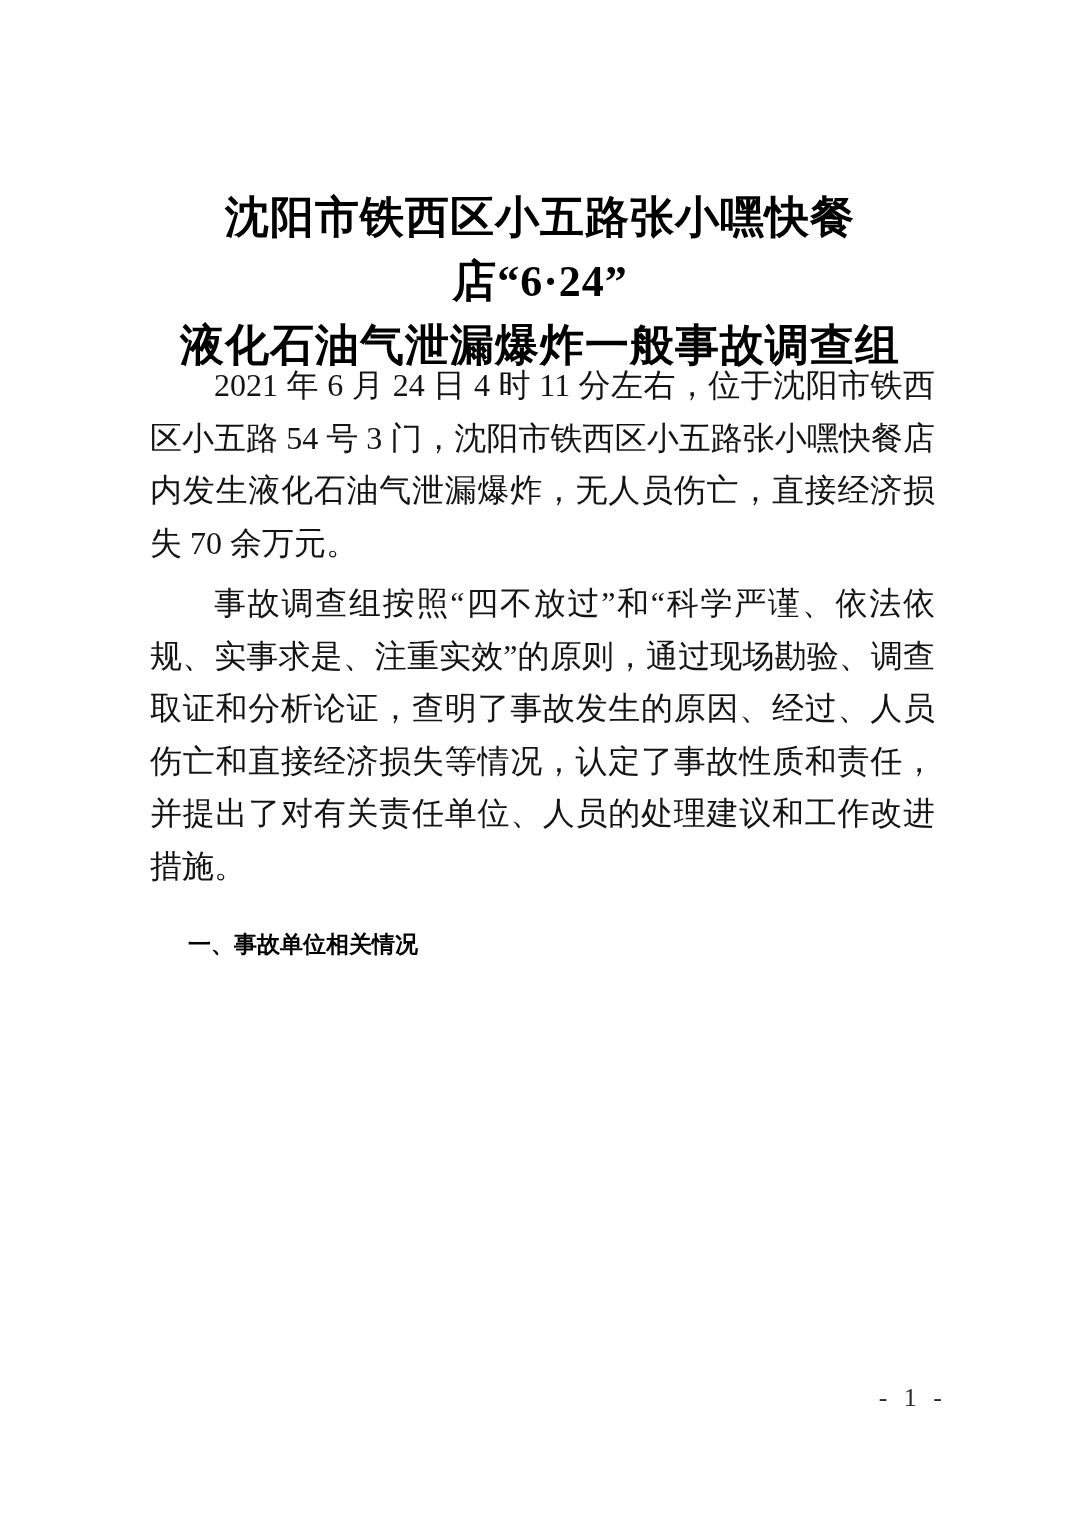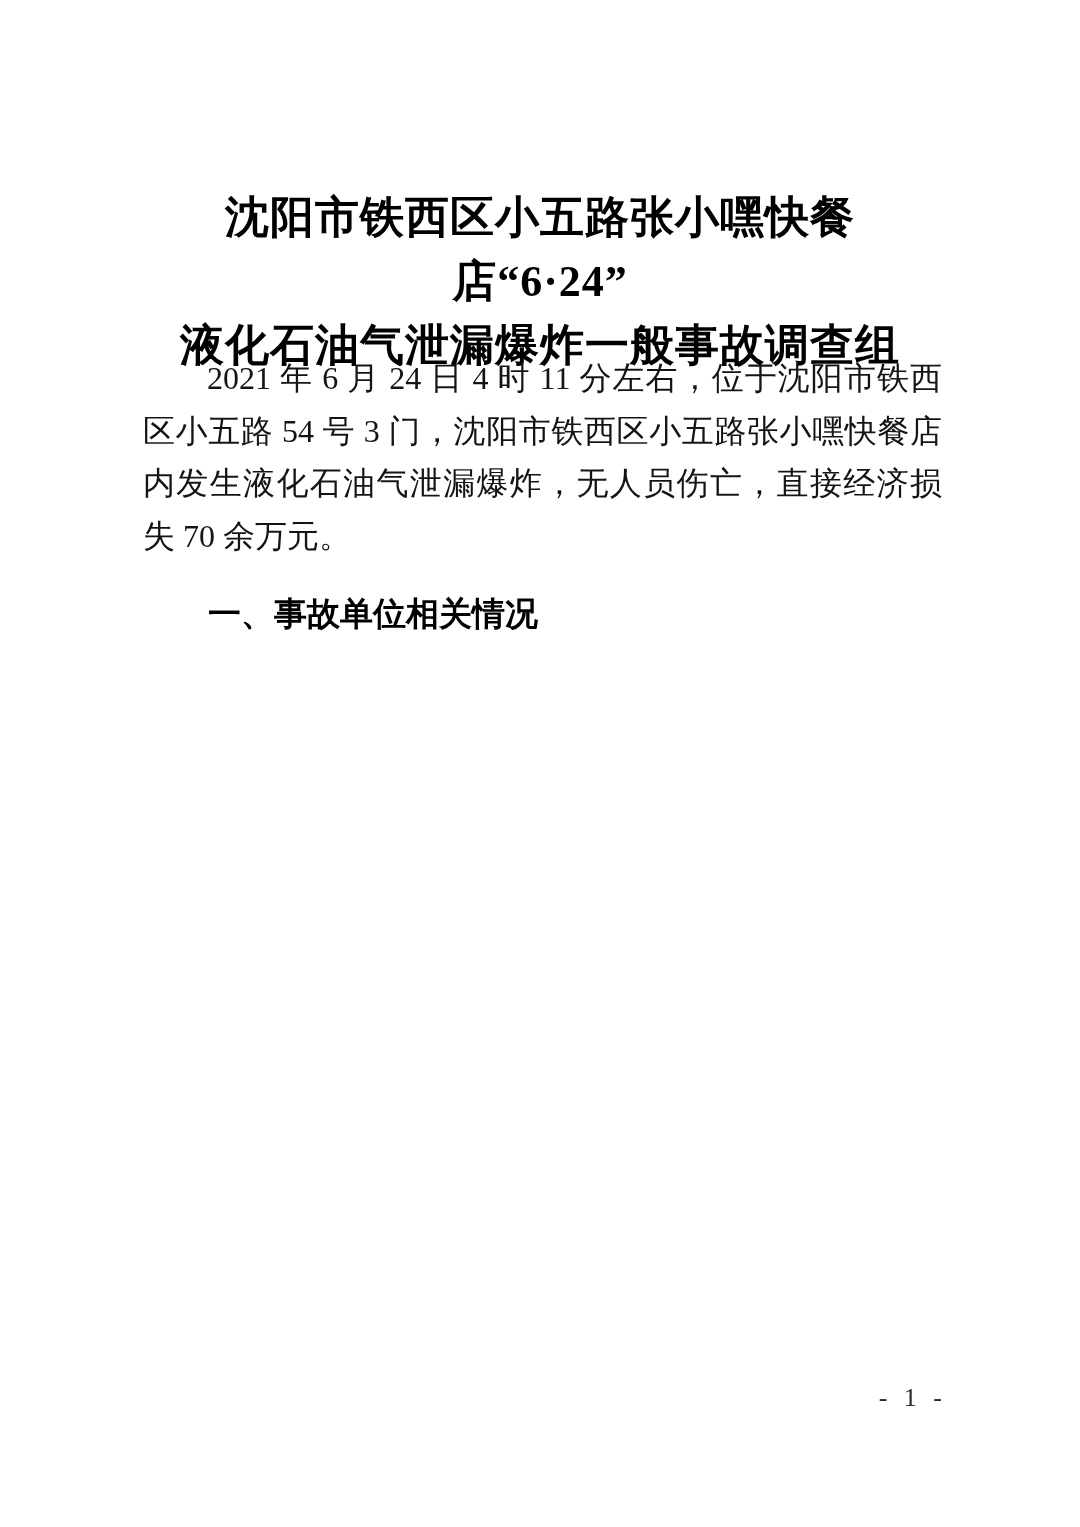--- a/index.html
+++ b/index.html
@@ -37,29 +37,29 @@
     position: absolute;
     left: 142px;
     top: 351px;
     width: 801px;
     font-size: 32px;
     line-height: 52.5px;
     text-align: justify;
     text-justify: inter-character;
   }
   .doc-body p {
-    margin: 1px;
+    margin: 8px;
     padding: 0;
     text-indent: 2em;
   }
   .section-heading {
     margin: 26px 0 0 0;
     padding: 0;
     text-indent: 2em;
-    font-size: 33px;
+    font-size: 23px;
     line-height: 52.5px;
     font-weight: 700;
     color: #000000;
     text-align: left;
     font-family: "Liberation Sans", "DejaVu Sans", sans-serif;
   }
   .page-number {
     position: absolute;
     top: 1383px;
     right: 133px;
@@ -75,18 +75,19 @@
 
 <div class="page">
 
   <h1 class="doc-title">
     <span class="title-line">沈阳市铁西区小五路张小嘿快餐店“6·24”</span>
     <span class="title-line">液化石油气泄漏爆炸一般事故调查组</span>
   </h1>
 
   <div class="doc-body">
     <p>2021 年 6 月 24 日 4 时 11 分左右，位于沈阳市铁西区小五路 54 号 3 门，沈阳市铁西区小五路张小嘿快餐店内发生液化石油气泄漏爆炸，无人员伤亡，直接经济损失 70 余万元。</p>
+    <p>事故调查组按照“四不放过”和“科学严谨、依法依规、实事求是、注重实效”的原则，通过现场勘验、调查取证和分析论证，查明了事故发生的原因、经过、人员伤亡和直接经济损失等情况，认定了事故性质和责任，并提出了对有关责任单位、人员的处理建议和工作改进措施。</p>
     <h2 class="section-heading">一、事故单位相关情况</h2>
   </div>
 
   <div class="page-number">- 1 -</div>
 
 </div>
 
 </body></html>

